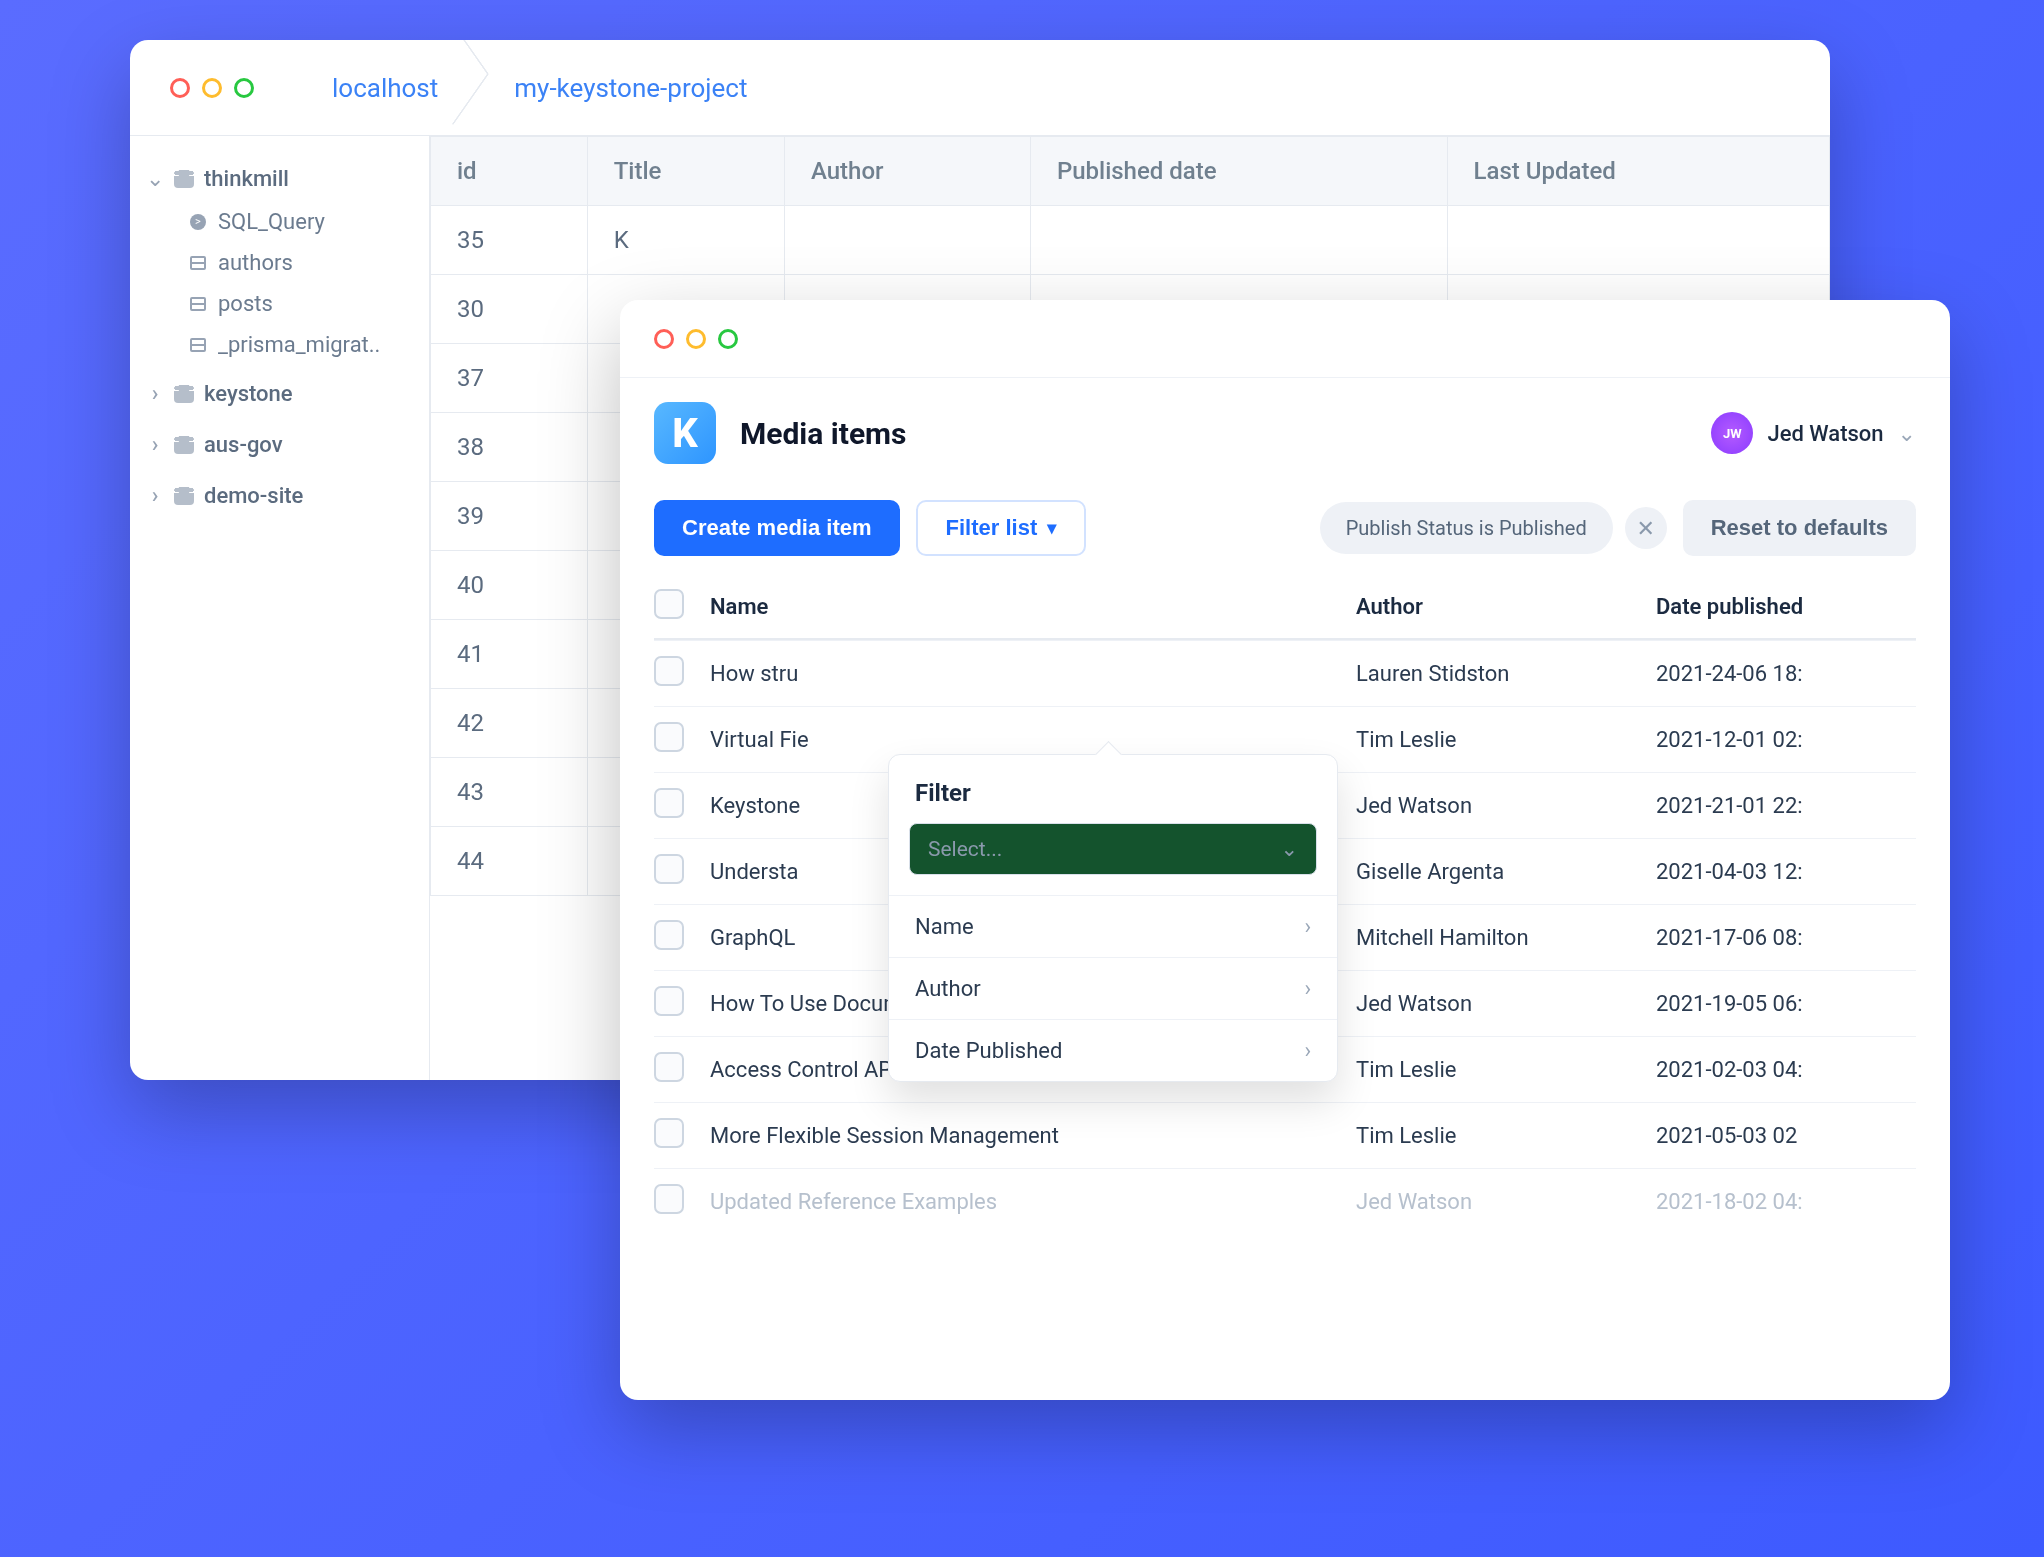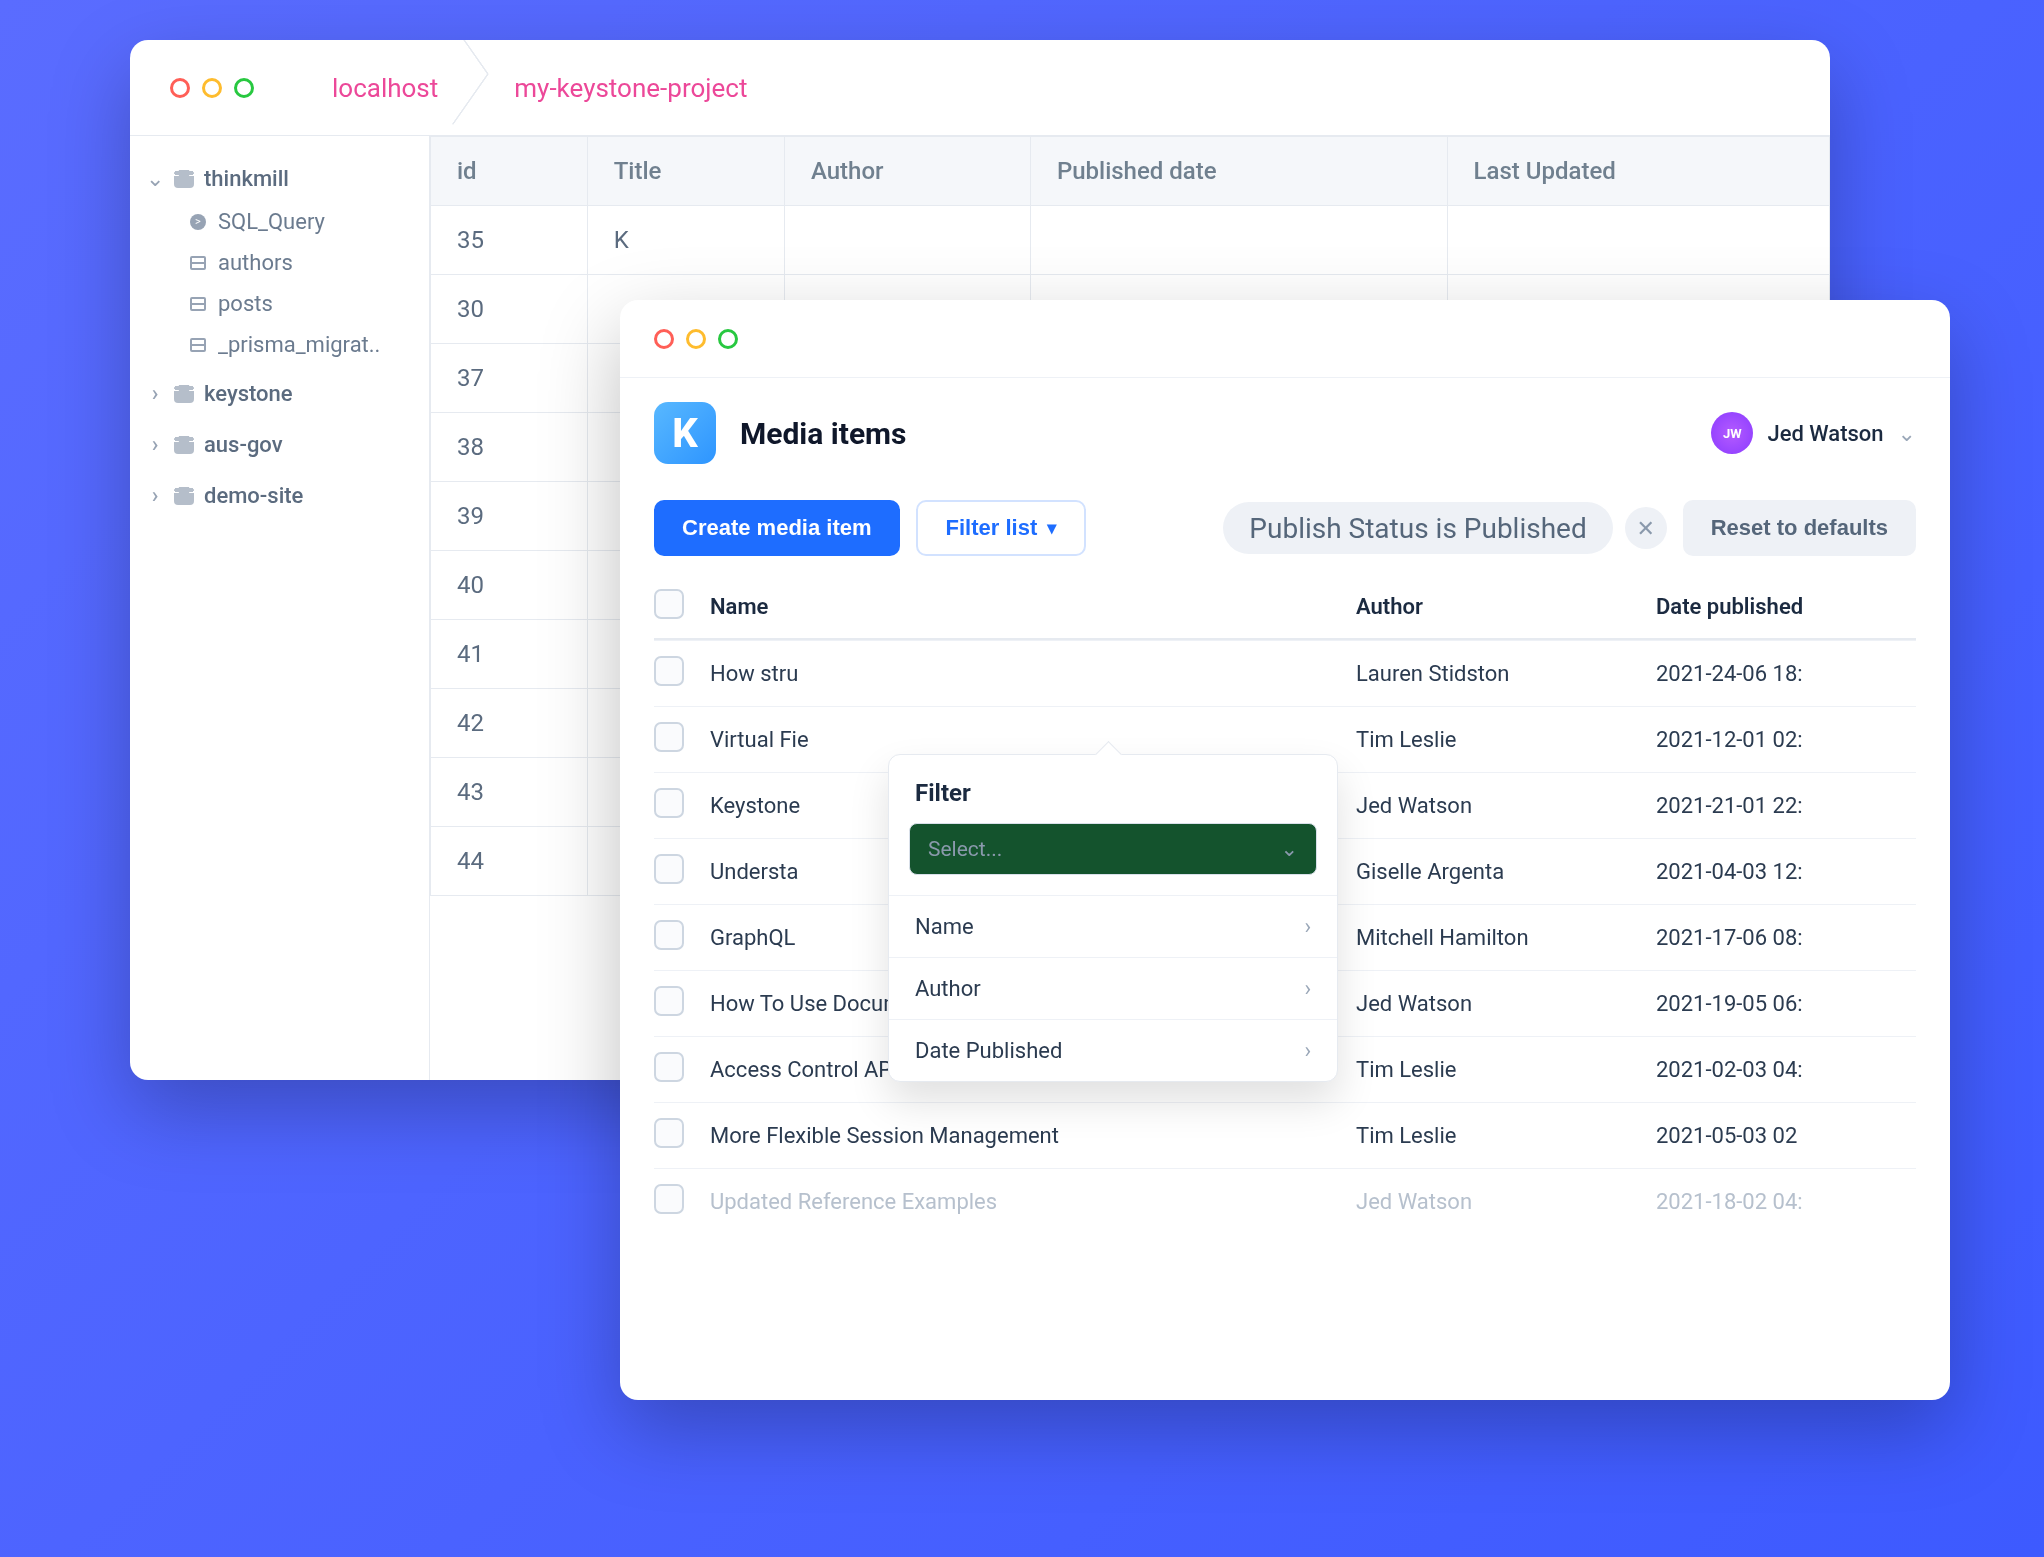--- a/index.html
+++ b/index.html
@@ -44,21 +44,21 @@
   #db-window .chrome {
     display:flex; align-items:center;
     height: 96px;
     padding: 0 40px;
     border-bottom: 1px solid #e6eaf0;
   }
   #db-window .breadcrumb {
     display:flex; align-items:center;
     margin-left: 40px;
     font-size: 26px;
-    color:#ec4899;
+    color:#3b82f6;
   }
   #db-window .crumb {
     display:flex; align-items:center;
     padding: 0 38px;
     position: relative;
   }
   #db-window .crumb::after {
     content:"";
     position:absolute;
     right:-8px; top:-30px;
@@ -174,21 +174,21 @@
     height:56px; border-radius:10px; font-size:22px; font-weight:600;
     display:inline-flex; align-items:center; padding:18px 28px; cursor:pointer;
     border:none;
   }
   .btn-primary { background:#1e6dff; color:#fff; }
   .btn-outline { background:#fff; color:#1e6dff; border:2px solid #d2e2ff; gap:10px; }
   .btn-outline .chev-down { color:#1e6dff; font-size:18px; }
   .chip {
     background:#eef1f6; color:#55667a;
     height:52px;border-radius:26px;
-    display:inline-flex;align-items:center;padding:0 26px;font-size:28px;
+    display:inline-flex;align-items:center;padding:0 26px;font-size:20px;
   }
   .chip-close{
     width:42px;height:42px;border-radius:50%;
     background:#eef1f6;color:#8a99ac;
     display:flex;align-items:center;justify-content:center;font-size:22px;margin-left:-4px;
   }
   .btn-ghost { background:#eef1f6; color:#55667a; }
   .spacer{flex:1;}
 
   

